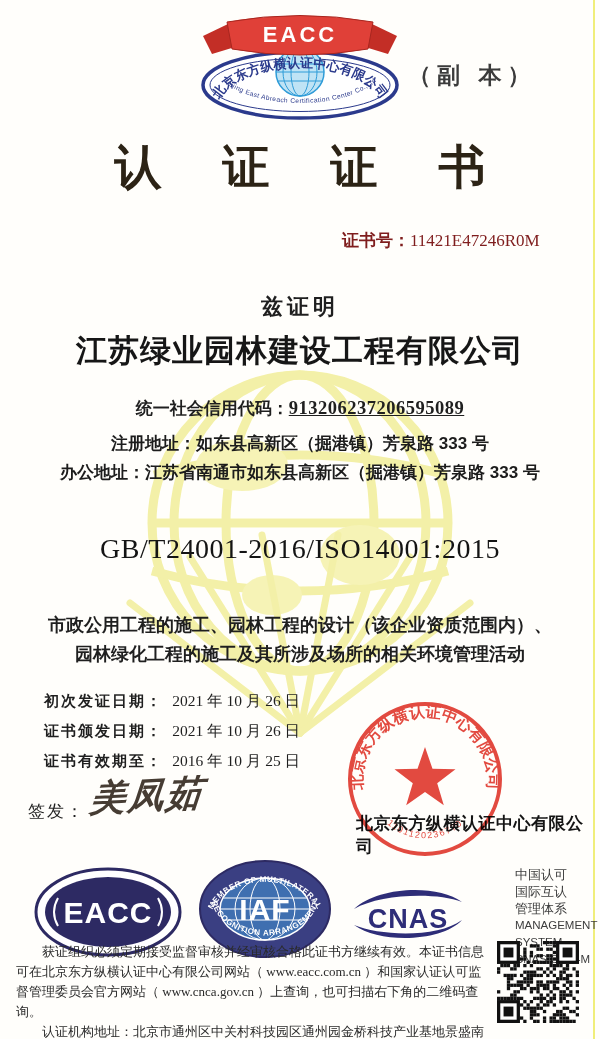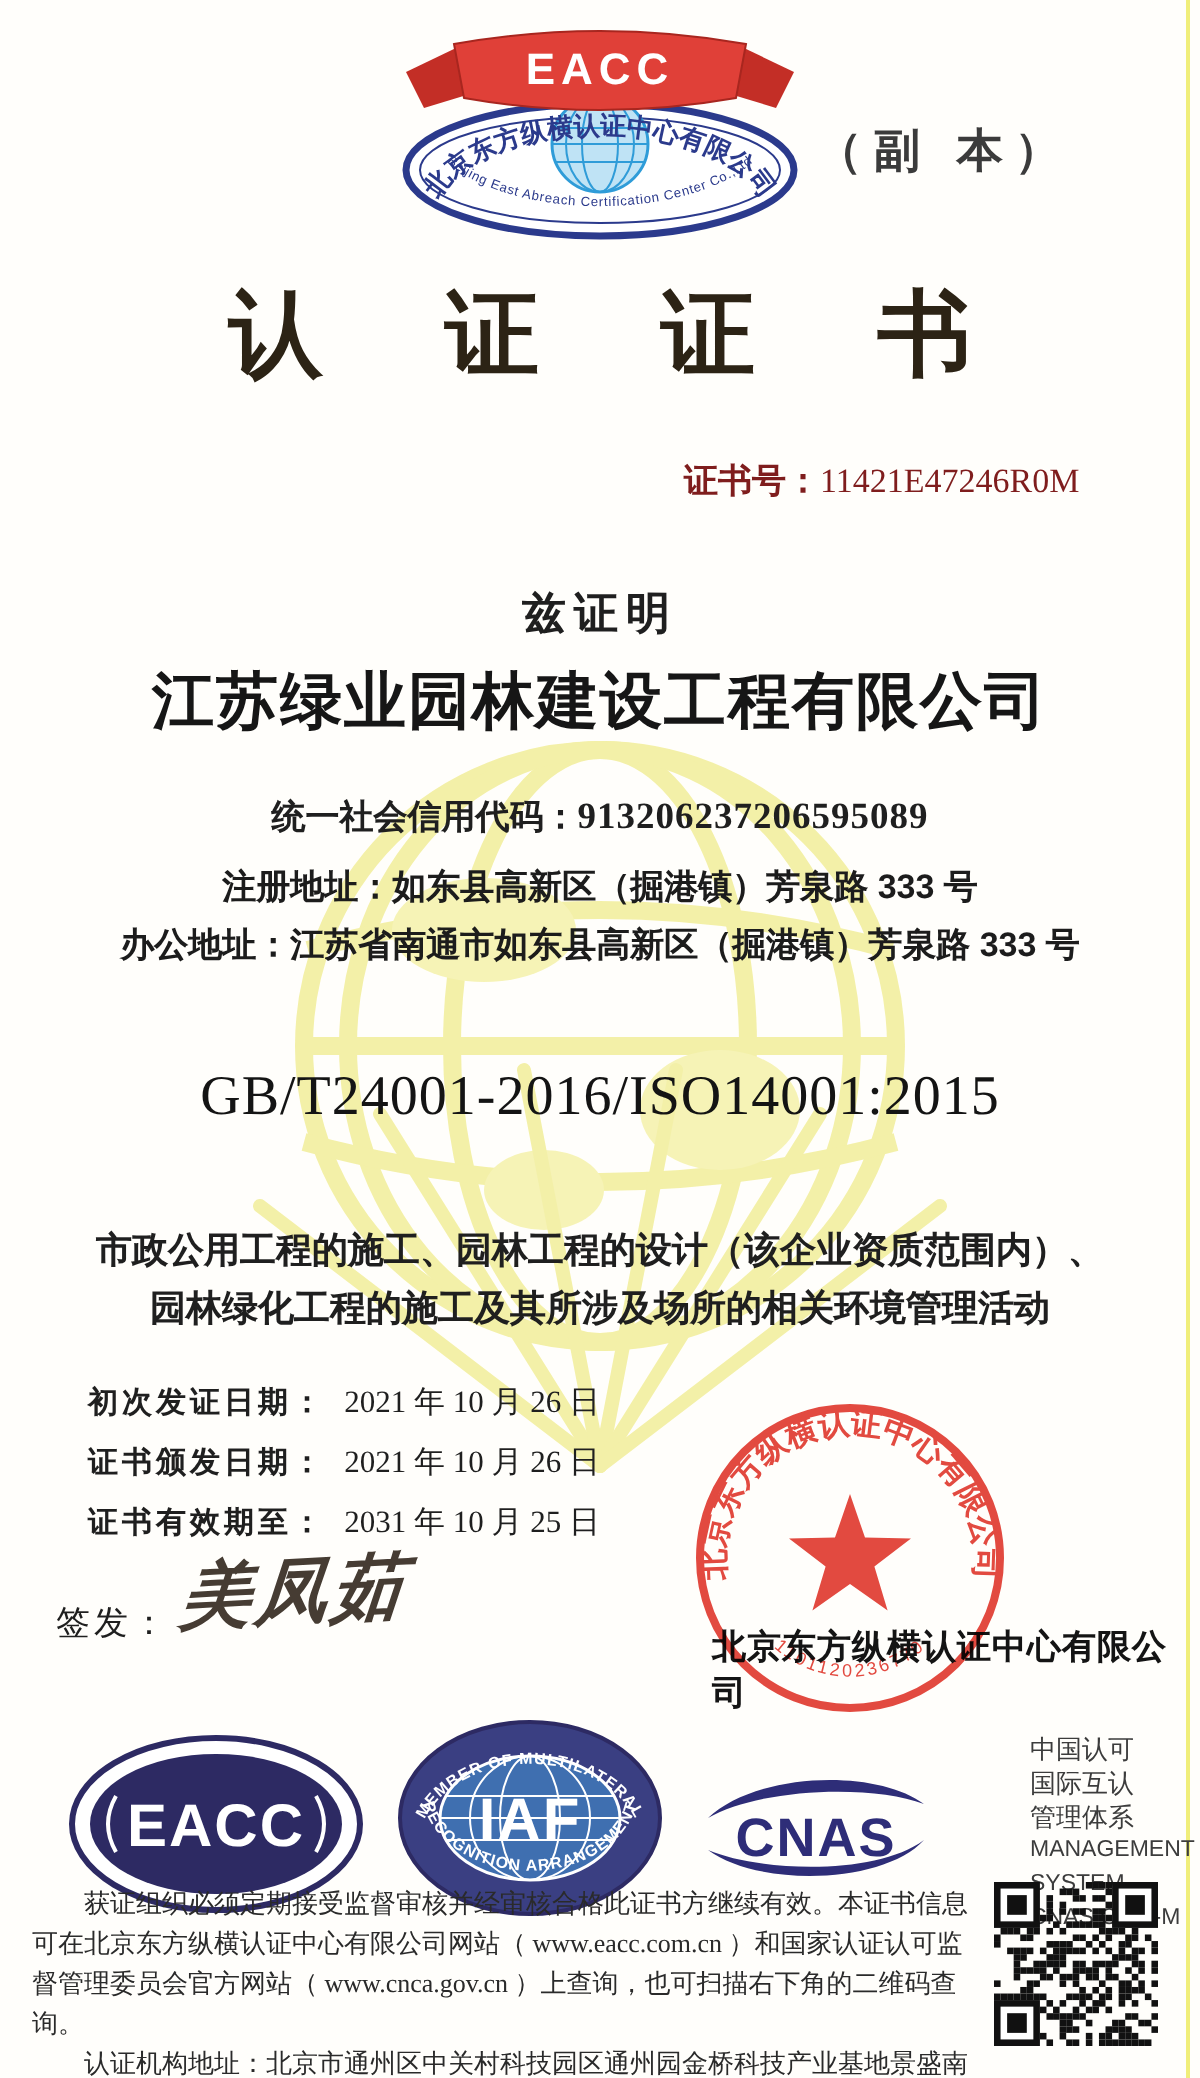--- a/index.html
+++ b/index.html
@@ -13,21 +13,21 @@
   .edge-line{left:593px;top:0;width:2px;height:1039px;background:#f0ee7a;z-index:0;}
   
   .content{position:absolute;inset:0;z-index:1;}
   .copy-label{left:408px;top:60px;font-size:23px;letter-spacing:6px;color:#3b3b3b;font-weight:600;}
   .cert-title{top:136px;font-size:47px;font-weight:800;letter-spacing:24px;color:#2c2315;text-indent:24px;}
   .cert-no{left:342px;top:229px;font-size:17px;font-family:"Liberation Serif",serif;color:#7f1d1d;}
   .cert-no .lbl{font-weight:700;}
   .certify{top:292px;font-size:22px;font-weight:800;letter-spacing:4px;}
   .company{top:330px;font-size:31px;font-weight:800;letter-spacing:1px;color:#161616;}
   .credit{top:397px;font-size:17px;font-weight:700;}
-  .credit .code{font-family:"Liberation Serif",serif;font-weight:600;font-size:18.5px;letter-spacing:.5px;}
+  .credit .code{font-family:"Liberation Serif",serif;font-weight:600;font-size:18.5px;letter-spacing:.5px;text-decoration:underline;}
   .addr{font-size:17px;font-weight:700;color:#1c1c1c;}
   .addr1{top:432px;} .addr2{top:461px;}
   .std-head{top:499px;font-size:19px;font-weight:800;letter-spacing:4px;}
   .std-code{top:533px;font-size:28px;font-family:"Liberation Serif",serif;color:#141414;letter-spacing:.5px;}
   .scope-head{top:584px;font-size:17px;font-weight:800;letter-spacing:8px;text-indent:8px;}
   .scope1{top:613px;font-size:18px;font-weight:800;}
   .scope2{top:642px;font-size:18px;font-weight:800;}
   .dates{left:44px;top:691px;font-size:15px;}
   .dates .row{margin-bottom:9px;white-space:nowrap;}
   .dates .lbl{font-weight:700;letter-spacing:2px;display:inline-block;width:124px;}
@@ -141,21 +141,21 @@
       <div class="row">
         <span class="lbl">初次发证日期：</span>
         <span class="val">2021 年 10 月 26 日</span>
       </div>
       <div class="row">
         <span class="lbl">证书颁发日期：</span>
         <span class="val">2021 年 10 月 26 日</span>
       </div>
       <div class="row">
         <span class="lbl">证书有效期至：</span>
-        <span class="val">2031 年 10 月 25 日</span>
+        <span class="val">2016 年 10 月 25 日</span>
       </div>
     </div>
 
     <div class="abs sign-label">签发：</div>
     <div class="abs signature">美凤茹</div>
 
     <div class="abs issuer">北京东方纵横认证中心有限公司</div>
 
     <svg class="abs stamp" viewBox="0 0 160 160">
       <circle cx="80" cy="80" r="75" fill="none" stroke="#e03a2f" stroke-width="4"></circle>

